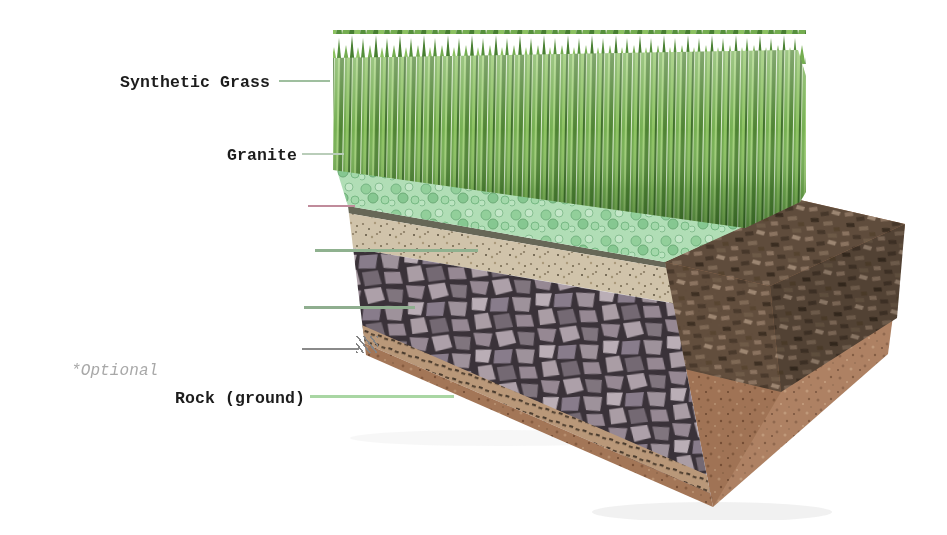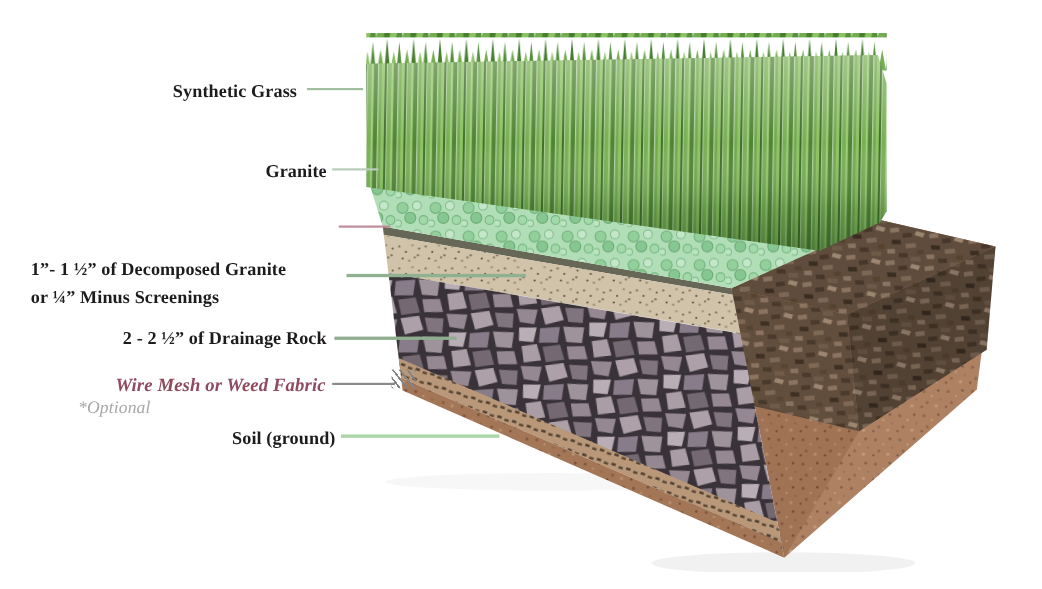--- a/index.html
+++ b/index.html
@@ -1,20 +1,20 @@
 <!DOCTYPE html>
 <html><head>
 <meta charset="utf-8">
 <style>
   html,body{margin:0;padding:0;background:#fff;}
   #stage{
     position:relative;
     width:947px;height:520px;
     background:#ffffff;
-    font-family:Liberation Serif, serif;
+    font-family:Liberation Mono, monospace;
     overflow:hidden;
   }
   #art{position:absolute;left:0;top:0;width:947px;height:535px;}
   .lbl{
     position:absolute;
     font-weight:bold;
     font-size:16.5px;
     color:#1c1c1c;
     white-space:nowrap;
     letter-spacing:0.1px;
@@ -176,30 +176,24 @@
   </svg>
 
   <div class="lbl" style="right:677px;top:73px;">Synthetic Grass</div>
   <div class="leader l-grass"></div>
 
   <div class="lbl" style="right:650px;top:146px;">Granite</div>
   <div class="leader l-infill"></div>
 
   <div class="leader l-poly"></div>
 
-  <div class="lbl two-line" style="left:28px;top:232px;">
-    <div>1”- 1 ½” of Decomposed Granite</div>
-    <div>or ¼” Minus Screenings</div>
-  </div>
   <div class="leader l-granite"></div>
 
-  <div class="lbl" style="right:650px;top:298px;">2 - 2 ½” of Drainage Rock</div>
   <div class="leader l-drain"></div>
 
-  <div class="lbl maroon" style="right:651px;top:340px;">Wire Mesh or Weed Fabric</div>
   <div class="lbl optional" style="left:71px;top:362px;">*Optional</div>
   <div class="leader l-mesh"></div>
   <div class="hatch"></div>
 
-  <div class="lbl" style="right:642px;top:389px;">Soil (ground)</div>
+  <div class="lbl" style="right:642px;top:389px;">Rock (ground)</div>
   <div class="leader l-soil"></div>
 
 </div>
 
 </body></html>

